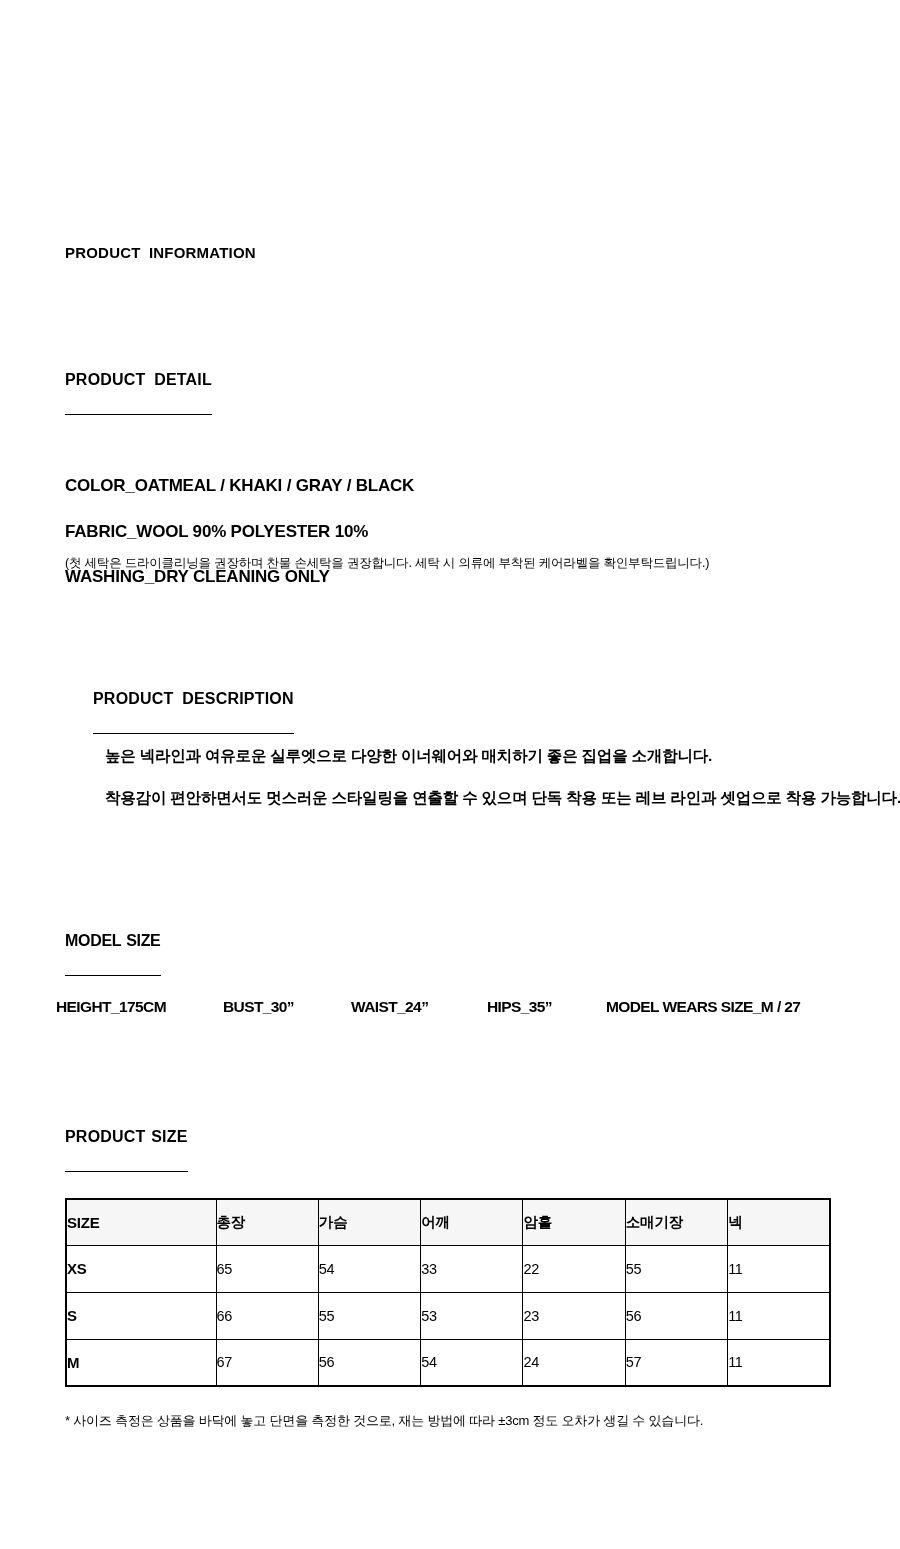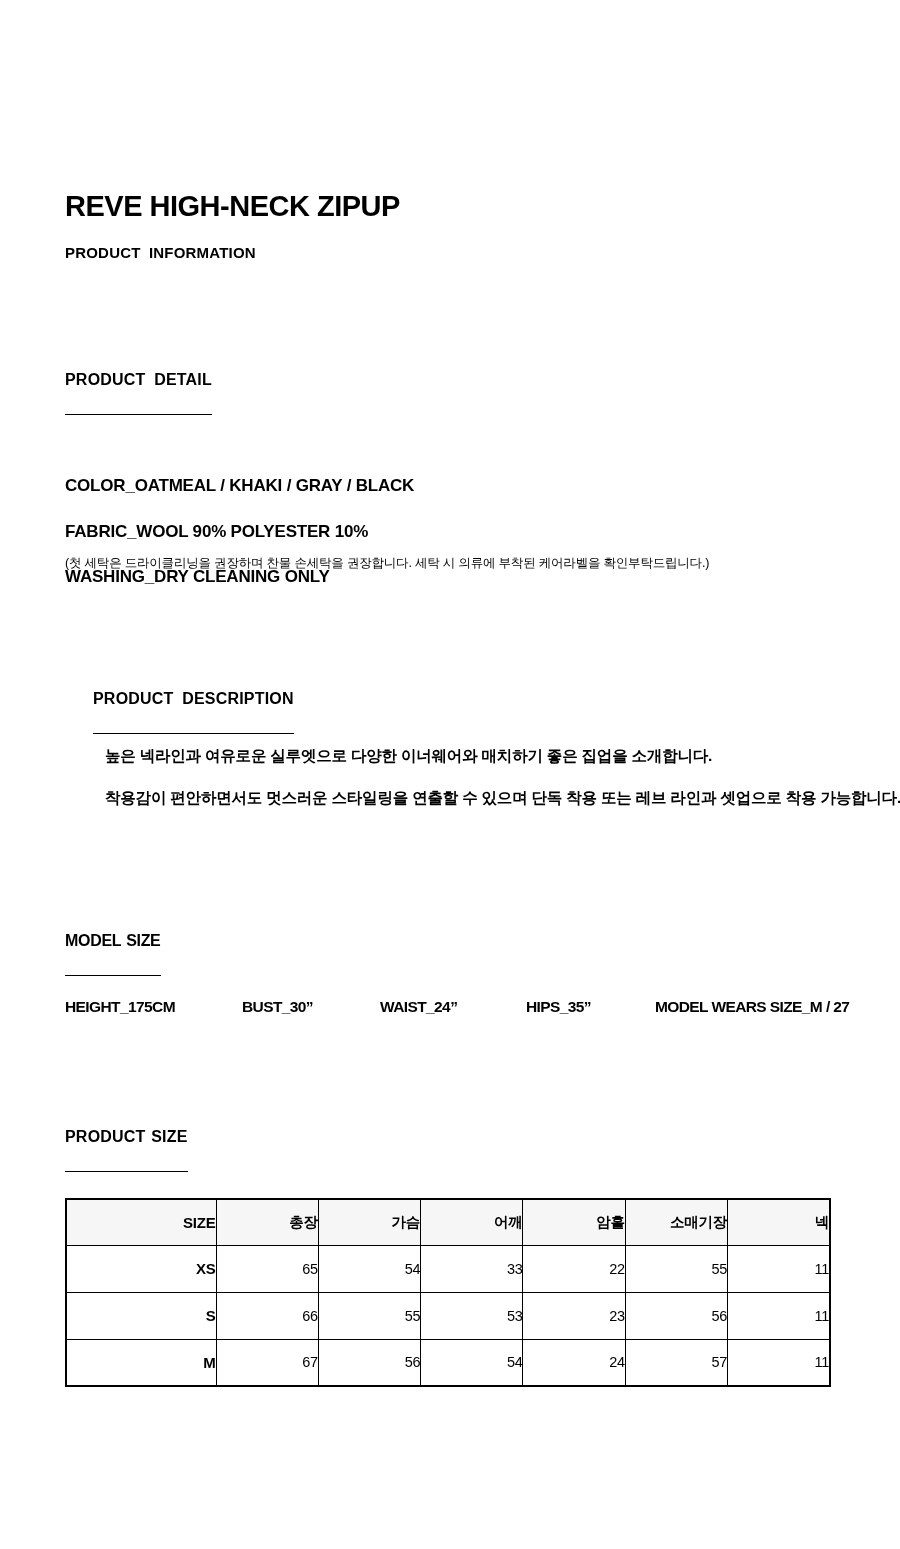--- a/index.html
+++ b/index.html
@@ -77,46 +77,45 @@
     font-weight: 700;
     letter-spacing: -0.2px;
     white-space: nowrap;
     margin-left: 40px;
   }
   .desc-1 { top: 746px; }
   .desc-2 { top: 788px; }
 
   .model-row {
     position: absolute;
-    left: 65px; top: 998px;
+    left: 56px; top: 998px;
     display: flex;
     font-size: 15.5px;
     font-weight: 700;
     letter-spacing: -0.6px;
     white-space: nowrap;
-    gap: 10px;
   }
   .model-row .m-item { display: inline-block; }
   .m-0 { width: 167px; }
   .m-1 { width: 128px; }
   .m-2 { width: 136px; }
   .m-3 { width: 119px; }
 
   .size-table {
     position: absolute;
     left: 65px; top: 1198px;
     width: 766px;
     border-collapse: collapse;
     table-layout: fixed;
     border: 2px solid #000000;
   }
   .size-table col.c-size { width: 150px; }
   .size-table th, .size-table td {
     border: 1px solid #000000;
-    text-align: right;
+    text-align: left;
     vertical-align: middle;
   }
   .size-table thead th {
     background: #f6f6f6;
     height: 46px;
     font-size: 14.5px;
     font-weight: 700;
     letter-spacing: -0.2px;
   }
   .size-table thead th.en { font-size: 15px; }
@@ -139,21 +138,20 @@
     font-weight: 400;
     letter-spacing: -0.2px;
     white-space: nowrap;
   }
 </style>
 </head>
 <body>
 
 <div class="page">
 
-  <h1 class="page-title">REVE HIGH-NECK ZIPUP</h1>
   <div class="page-subtitle">PRODUCT INFORMATION</div>
 
   <h2 class="section-heading heading-detail">PRODUCT DETAIL</h2>
   <div class="detail-line line-color">COLOR_OATMEAL / KHAKI / GRAY / BLACK</div>
   <div class="detail-line line-fabric">FABRIC_WOOL 90% POLYESTER 10%</div>
   <div class="detail-line line-washing">WASHING_DRY CLEANING ONLY</div>
   <div class="washing-note">(첫 세탁은 드라이클리닝을 권장하며 찬물 손세탁을 권장합니다. 세탁 시 의류에 부착된 케어라벨을 확인부탁드립니다.)</div>
 
   <h2 class="section-heading heading-description">PRODUCT DESCRIPTION</h2>
   <div class="desc-line desc-1">높은 넥라인과 여유로운 실루엣으로 다양한 이너웨어와 매치하기 좋은 집업을 소개합니다.</div>
@@ -215,14 +213,15 @@
         <td>67</td>
         <td>56</td>
         <td>54</td>
         <td>24</td>
         <td>57</td>
         <td>11</td>
       </tr>
     </tbody>
   </table>
 
+  <div class="footnote">* 사이즈 측정은 상품을 바닥에 놓고 단면을 측정한 것으로, 재는 방법에 따라 ±3cm 정도 오차가 생길 수 있습니다.</div>
 
 </div>
 
 </body></html>

